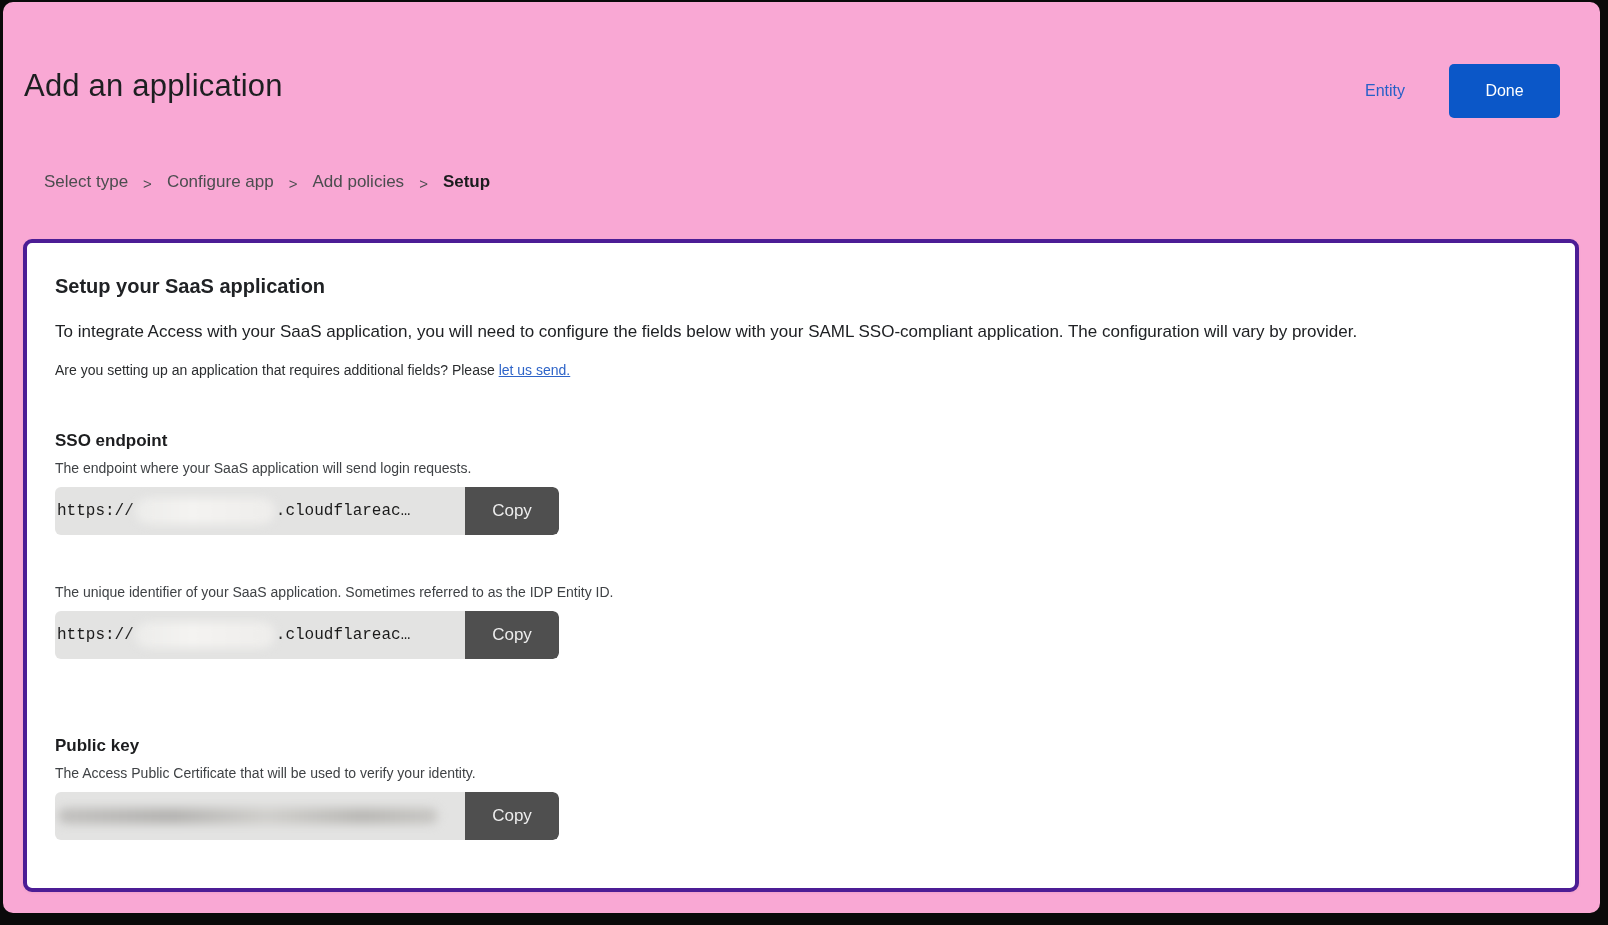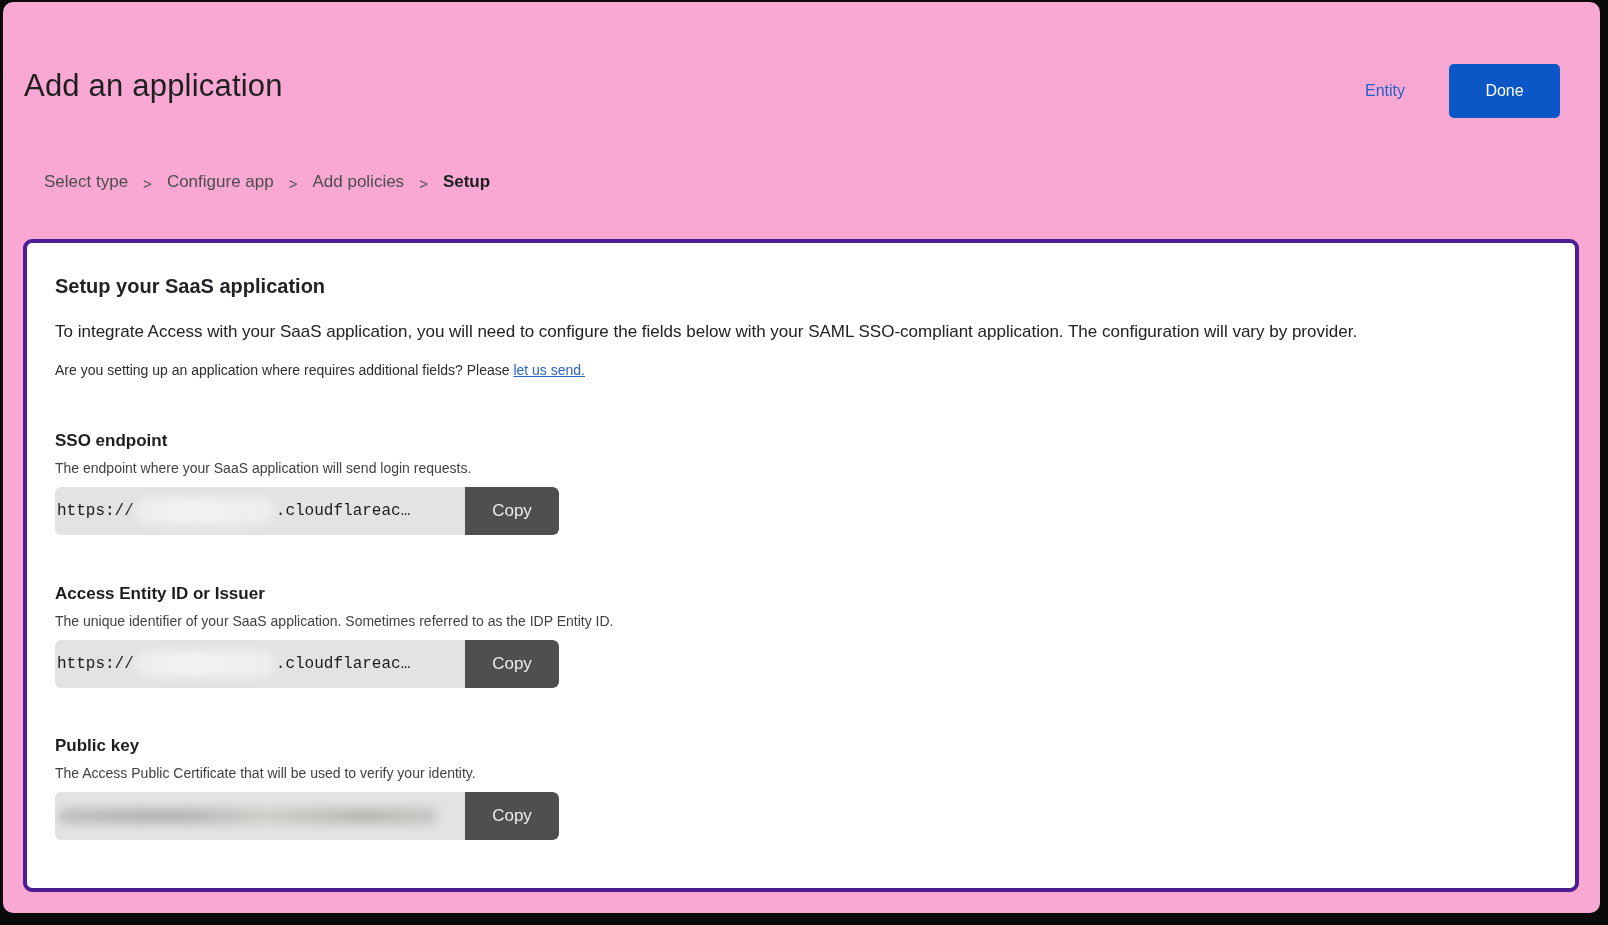--- a/index.html
+++ b/index.html
@@ -183,37 +183,36 @@
     <span class="crumb-sep">&gt;</span>
     <span class="crumb active">Setup</span>
   </nav>
 
   <section class="card">
 
     <h2 class="card-heading">Setup your SaaS application</h2>
 
     <p class="card-intro">To integrate Access with your SaaS application, you will need to configure the fields below with your SAML SSO-compliant application. The configuration will vary by provider.</p>
 
-    <p class="card-note"><span>Are you setting up an application where requires additional fields? Please </span><a class="note-link">let us send.</a></p>
+    <p class="card-note"><span>Are you setting up an application that requires additional fields? Please </span><a class="note-link">let us send.</a></p>
 
     <div class="field-section s1">
       <div class="field-label">SSO endpoint</div>
       <div class="field-desc">The endpoint where your SaaS application will send login requests.</div>
       <div class="field-row">
         <div class="field-value">
           <span>https://</span>
           <span class="redacted-blob"></span>
           <span>.cloudflareac…</span>
         </div>
         <button class="copy-btn">Copy</button>
       </div>
     </div>
 
     <div class="field-section s2">
-      <div class="field-label">Access Entity ID or Issuer</div>
       <div class="field-desc">The unique identifier of your SaaS application. Sometimes referred to as the IDP Entity ID.</div>
       <div class="field-row">
         <div class="field-value">
           <span>https://</span>
           <span class="redacted-blob"></span>
           <span>.cloudflareac…</span>
         </div>
         <button class="copy-btn">Copy</button>
       </div>
     </div>

